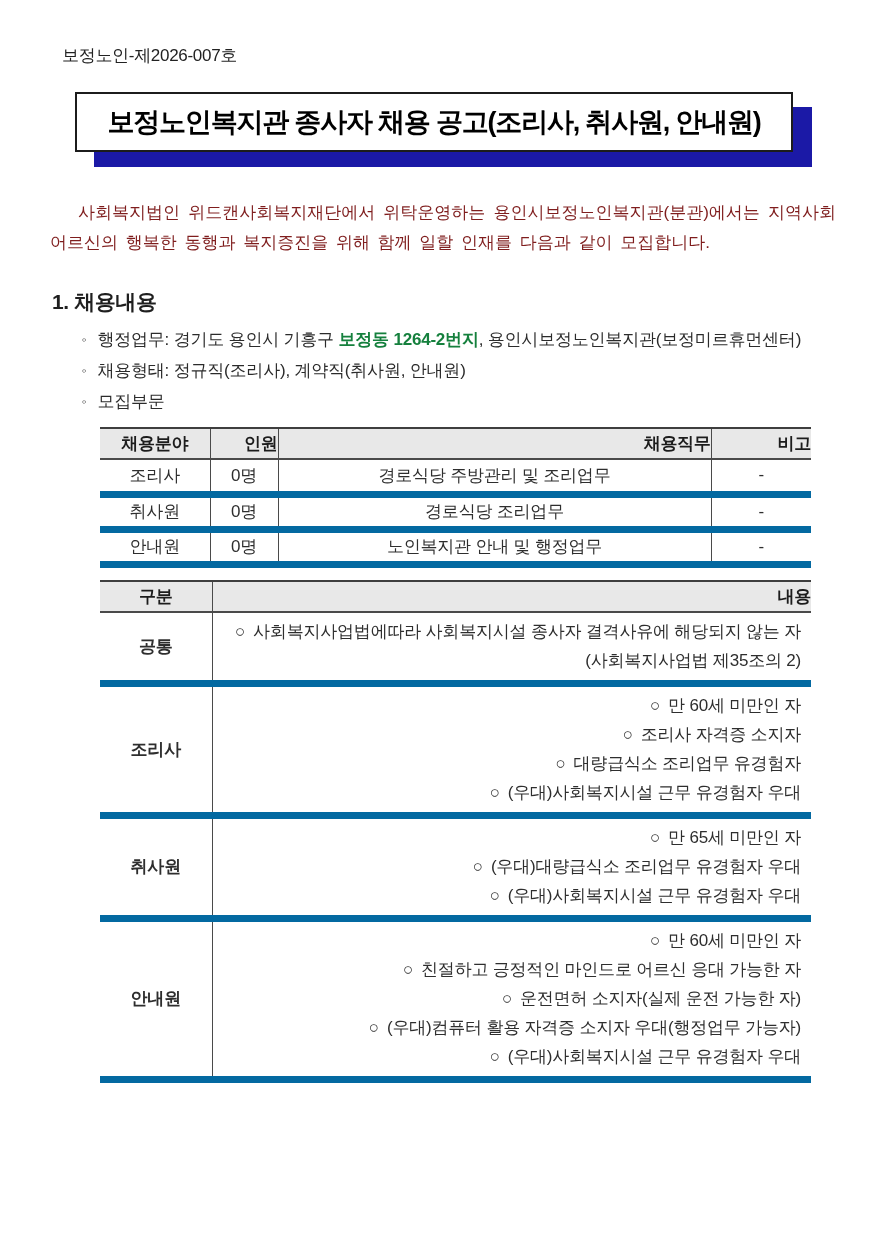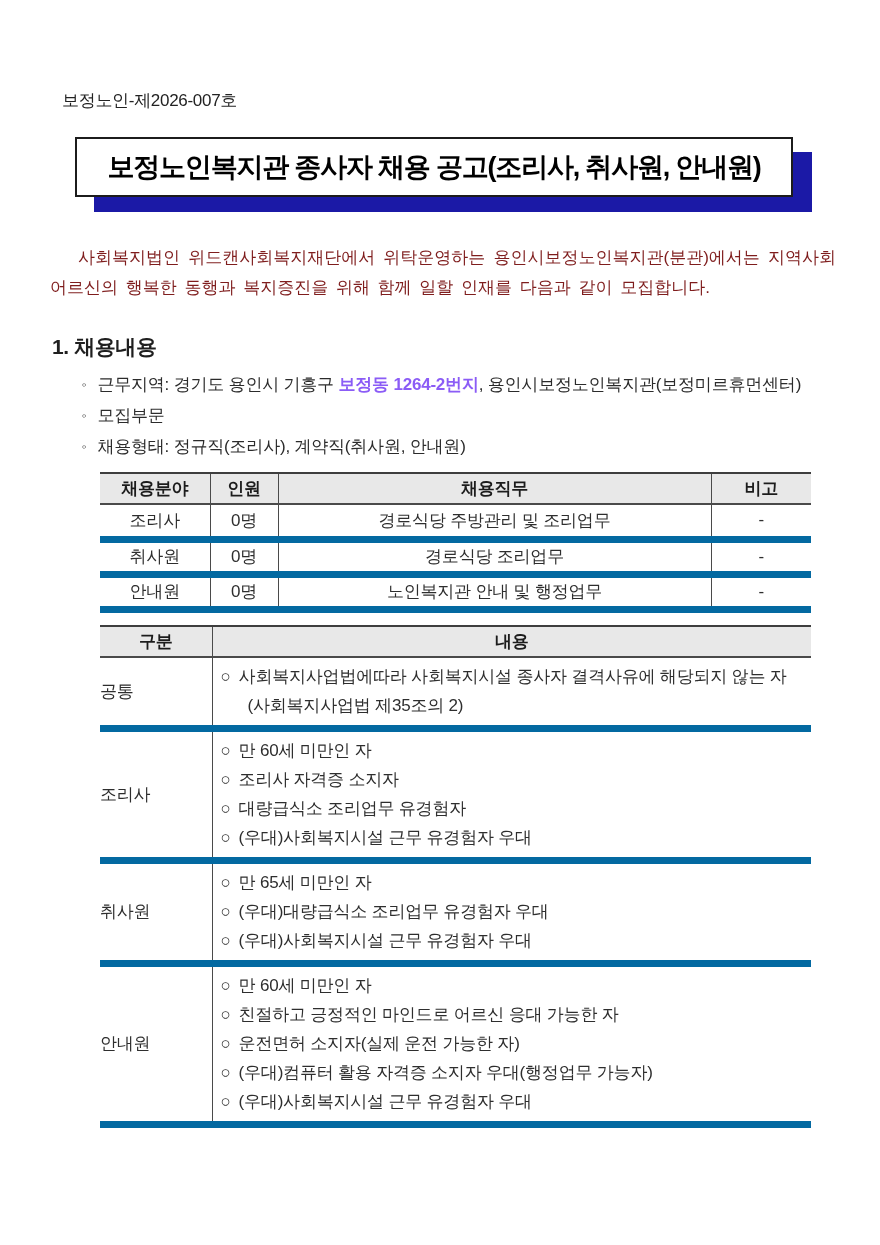--- a/index.html
+++ b/index.html
@@ -5,21 +5,21 @@
   * { margin: 0; padding: 0; box-sizing: border-box; }
   html, body { background: #ffffff; }
   body {
     width: 880px;
     height: 1245px;
     font-family: "Liberation Sans", "DejaVu Sans", sans-serif;
     color: #2e2e2e;
     position: relative;
     overflow: hidden;
   }
-  .page { width: 880px; height: 1002px; padding-top: 89px; background: #fff; }
+  .page { width: 880px; height: 1002px; padding-top: 44px; background: #fff; }
 
   .doc-number {
     margin-left: 62px;
     font-size: 17px;
     color: #222;
     letter-spacing: -0.3px;
   }
 
   .title-box {
     margin: 25px 0 1px 75px;
@@ -68,21 +68,21 @@
     letter-spacing: -0.2px;
   }
   .bullet-line.first { margin-top: 9px; }
   .bullet-line .bmark {
     font-size: 13px;
     margin-right: 11px;
     position: relative;
     top: -1px;
     color: #333;
   }
-  .bullet-line b { font-weight: bold; color: #8b5cf6; }
+  .bullet-line b { font-weight: bold; color: #15803d; }
 
   table {
     border-collapse: collapse;
     margin-left: 100px;
     width: 711px;
     table-layout: fixed;
     font-size: 17px;
     color: #2e2e2e;
     border-top: 2px solid #3e3e3e;
     border-bottom: 2px solid #3e3e3e;
@@ -90,37 +90,38 @@
   th {
     background: var(--header_gray, #e8e8e8);
     font-weight: bold;
     color: #1c1c1c;
     height: 31px;
     border-bottom: 2px solid #4a4a4a;
     text-align: center;
     letter-spacing: -0.3px;
   }
   td { border-bottom: 7px solid #0369a1; }
-  th + th, td + td { border-left: 1px solid #4a4a4a; }
+  th + th, td + td { border-left: 1px solid #4a4a4a; text-align: right; }
 
   .t1 { margin-top: 10px; }
   .t1 td { height: 35px; text-align: center; letter-spacing: -0.2px; }
   .t1 .col-field { width: 110px; }
   .t1 .col-count { width: 68px; }
   .t1 .col-duty  { width: 433px; }
   .t1 .col-note  { width: 100px; }
 
   .qual-bullet { margin-top: 31px; }
 
   .t2 { margin-top: 12px; }
   .t2 .col-cat { width: 112px; }
   .t2 td.cat {
-    text-align: left;
+    text-align: center;
     vertical-align: middle;
     letter-spacing: -0.2px;
+    font-weight: bold;
   }
   .t2 td.content { padding: 4px 10px 5px 8px; vertical-align: middle; }
   .qitem {
     padding-left: 27px;
     text-indent: -27px;
     line-height: 29px;
     letter-spacing: -0.2px;
   }
   .qitem .qmark { margin-right: 8px; color: #333; }
   .qitem .qtext { white-space: pre-line; }
@@ -134,29 +135,29 @@
 
   <div class="title-box">
     <span class="title-text">보정노인복지관 종사자 채용 공고(조리사, 취사원, 안내원)</span>
   </div>
 
   <p class="intro">사회복지법인 위드캔사회복지재단에서 위탁운영하는 용인시보정노인복지관(분관)에서는 지역사회 어르신의 행복한 동행과 복지증진을 위해 함께 일할 인재를 다음과 같이 모집합니다.</p>
 
   <div class="section-heading">1. 채용내용</div>
 
   <div class="bullet-line first">
-    <span class="bmark">◦</span><span><span>근무지역: 경기도 용인시 기흥구 </span><b>보정동 1264-2번지</b><span>, 용인시보정노인복지관(보정미르휴먼센터)</span></span>
+    <span class="bmark">◦</span><span><span>행정업무: 경기도 용인시 기흥구 </span><b>보정동 1264-2번지</b><span>, 용인시보정노인복지관(보정미르휴먼센터)</span></span>
+  </div>
+
+  <div class="bullet-line">
+    <span class="bmark">◦</span><span>채용형태: 정규직(조리사), 계약직(취사원, 안내원)</span>
   </div>
 
   <div class="bullet-line">
     <span class="bmark">◦</span><span>모집부문</span>
-  </div>
-
-  <div class="bullet-line">
-    <span class="bmark">◦</span><span>채용형태: 정규직(조리사), 계약직(취사원, 안내원)</span>
   </div>
 
   <table class="t1">
     <colgroup>
       <col class="col-field">
         <col class="col-count">
         <col class="col-duty">
         <col class="col-note">
     </colgroup>
     <thead>

